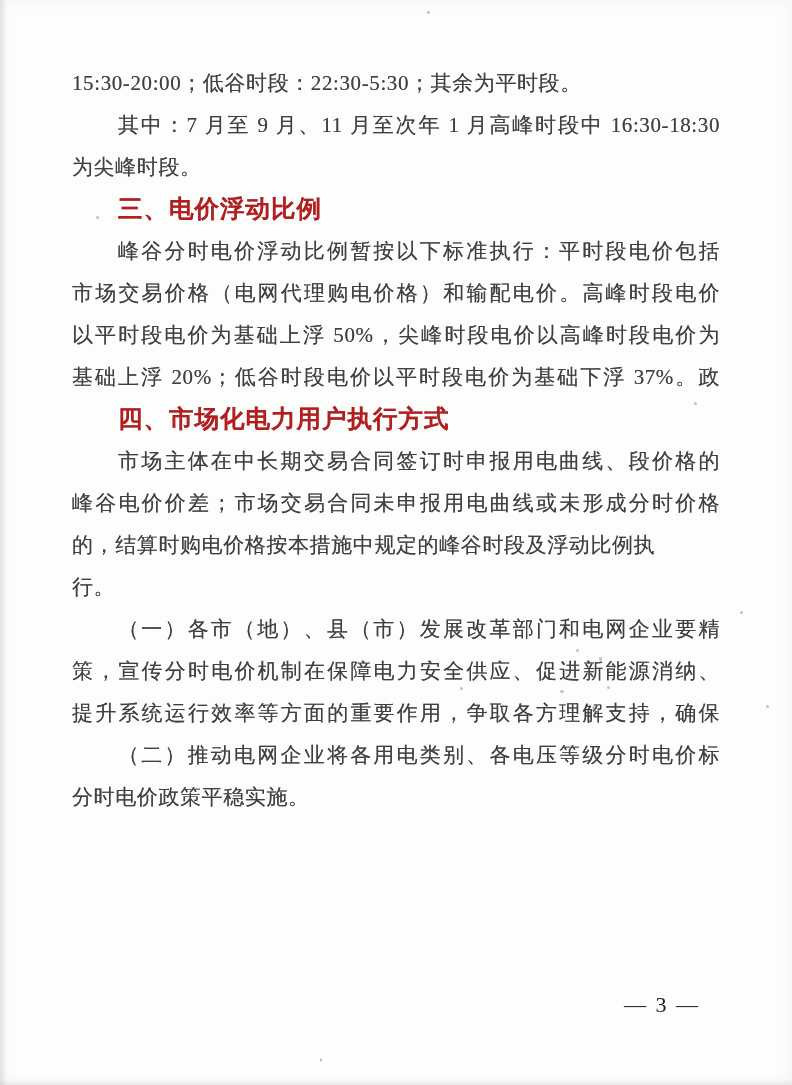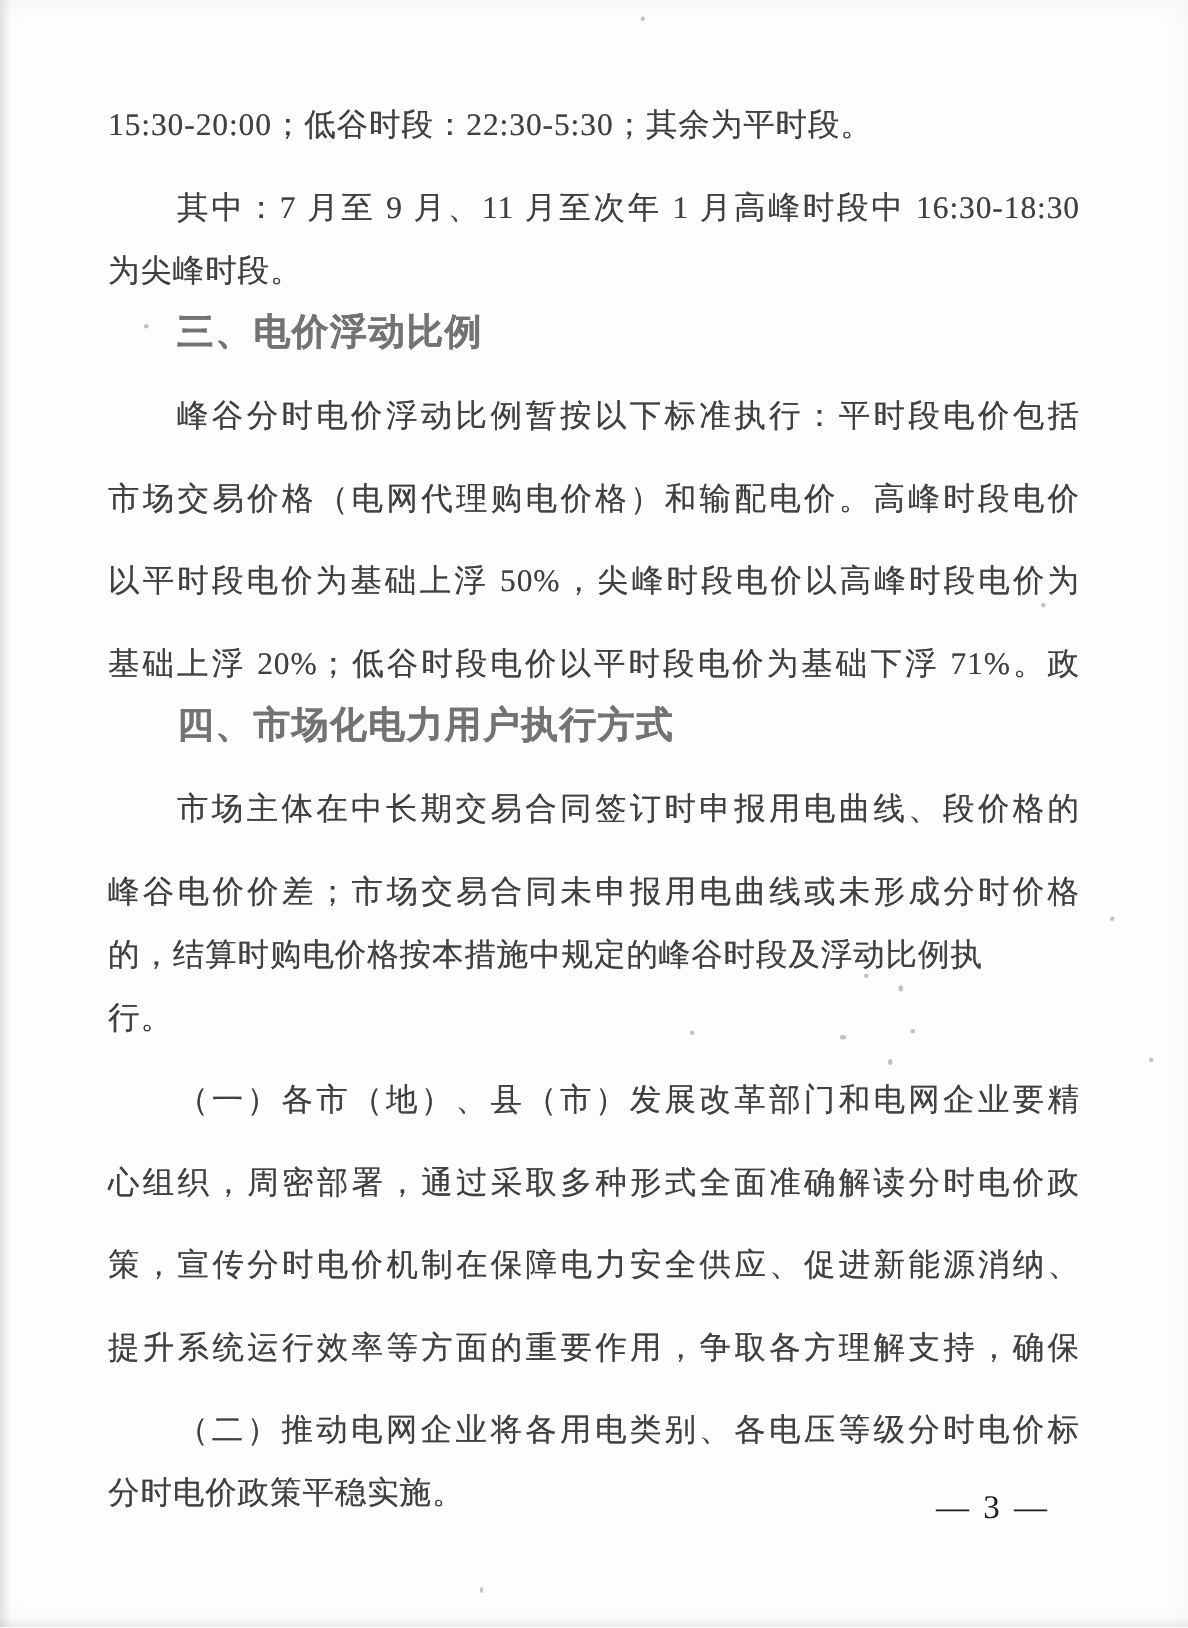--- a/index.html
+++ b/index.html
@@ -40,31 +40,30 @@
     letter-spacing: 0.6px;
     white-space: nowrap;
     color: #404040;
     text-shadow: 0 0 0.4px rgba(30,30,30,0.55);
   }
   .line.fill {
     white-space: normal;
     text-align: justify;
     text-align-last: justify;
     text-justify: inter-character;
-    margin-top: 13px;
   }
   .line.indent {
     text-indent: 46px;
   }
   .line.heading {
     font-family: "Liberation Sans", "DejaVu Sans", sans-serif;
     font-weight: 700;
     font-size: 24.5px;
     letter-spacing: 1px;
-    color: #737373;
+    color: #b91c1c;
   }
   .footer-pagenum {
     position: absolute;
     top: 992px;
     left: 0;
     right: 92px;
     text-align: right;
     font-size: 22px;
     letter-spacing: 2px;
     color: #1c1c1c;
@@ -85,28 +84,27 @@
   <div class="edge-bottom"></div>
 
   <div class="content">
       <div class="line">15:30-20:00；低谷时段：22:30-5:30；其余为平时段。</div>
       <div class="line indent fill">其中：7 月至 9 月、11 月至次年 1 月高峰时段中 16:30-18:30</div>
       <div class="line">为尖峰时段。</div>
       <div class="line heading indent">三、电价浮动比例</div>
       <div class="line indent fill">峰谷分时电价浮动比例暂按以下标准执行：平时段电价包括</div>
       <div class="line fill">市场交易价格（电网代理购电价格）和输配电价。高峰时段电价</div>
       <div class="line fill">以平时段电价为基础上浮 50%，尖峰时段电价以高峰时段电价为</div>
-      <div class="line fill">基础上浮 20%；低谷时段电价以平时段电价为基础下浮 71%。政</div>
+      <div class="line fill">基础上浮 20%；低谷时段电价以平时段电价为基础下浮 37%。政</div>
       <div class="line heading indent">四、市场化电力用户执行方式</div>
       <div class="line indent fill">市场主体在中长期交易合同签订时申报用电曲线、段价格的</div>
       <div class="line fill">峰谷电价价差；市场交易合同未申报用电曲线或未形成分时价格</div>
       <div class="line">的，结算时购电价格按本措施中规定的峰谷时段及浮动比例执</div>
       <div class="line">行。</div>
       <div class="line indent fill">（一）各市（地）、县（市）发展改革部门和电网企业要精</div>
-      <div class="line fill">心组织，周密部署，通过采取多种形式全面准确解读分时电价政</div>
       <div class="line fill">策，宣传分时电价机制在保障电力安全供应、促进新能源消纳、</div>
       <div class="line fill">提升系统运行效率等方面的重要作用，争取各方理解支持，确保</div>
       <div class="line indent fill">（二）推动电网企业将各用电类别、各电压等级分时电价标</div>
       <div class="line">分时电价政策平稳实施。</div>
     </div>
 
   <div class="footer-pagenum">— 3 —</div>
 
   <div class="speck" style="left:740px; top:611px; width:3px; height:3px;"></div>
   <div class="speck" style="left:576px; top:649px; width:3px; height:3px;"></div>

